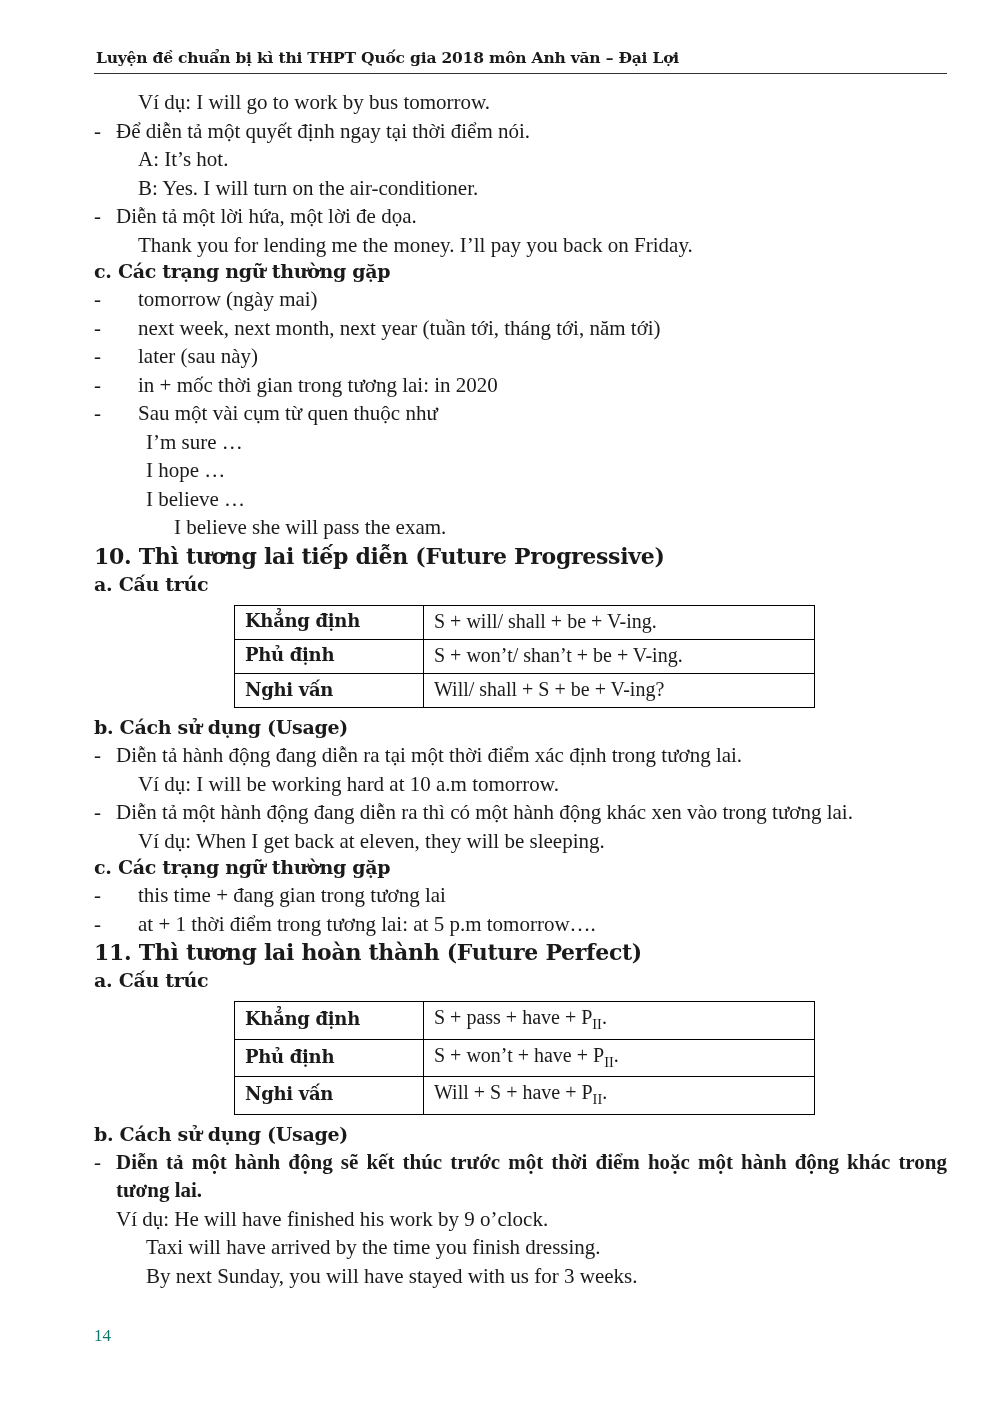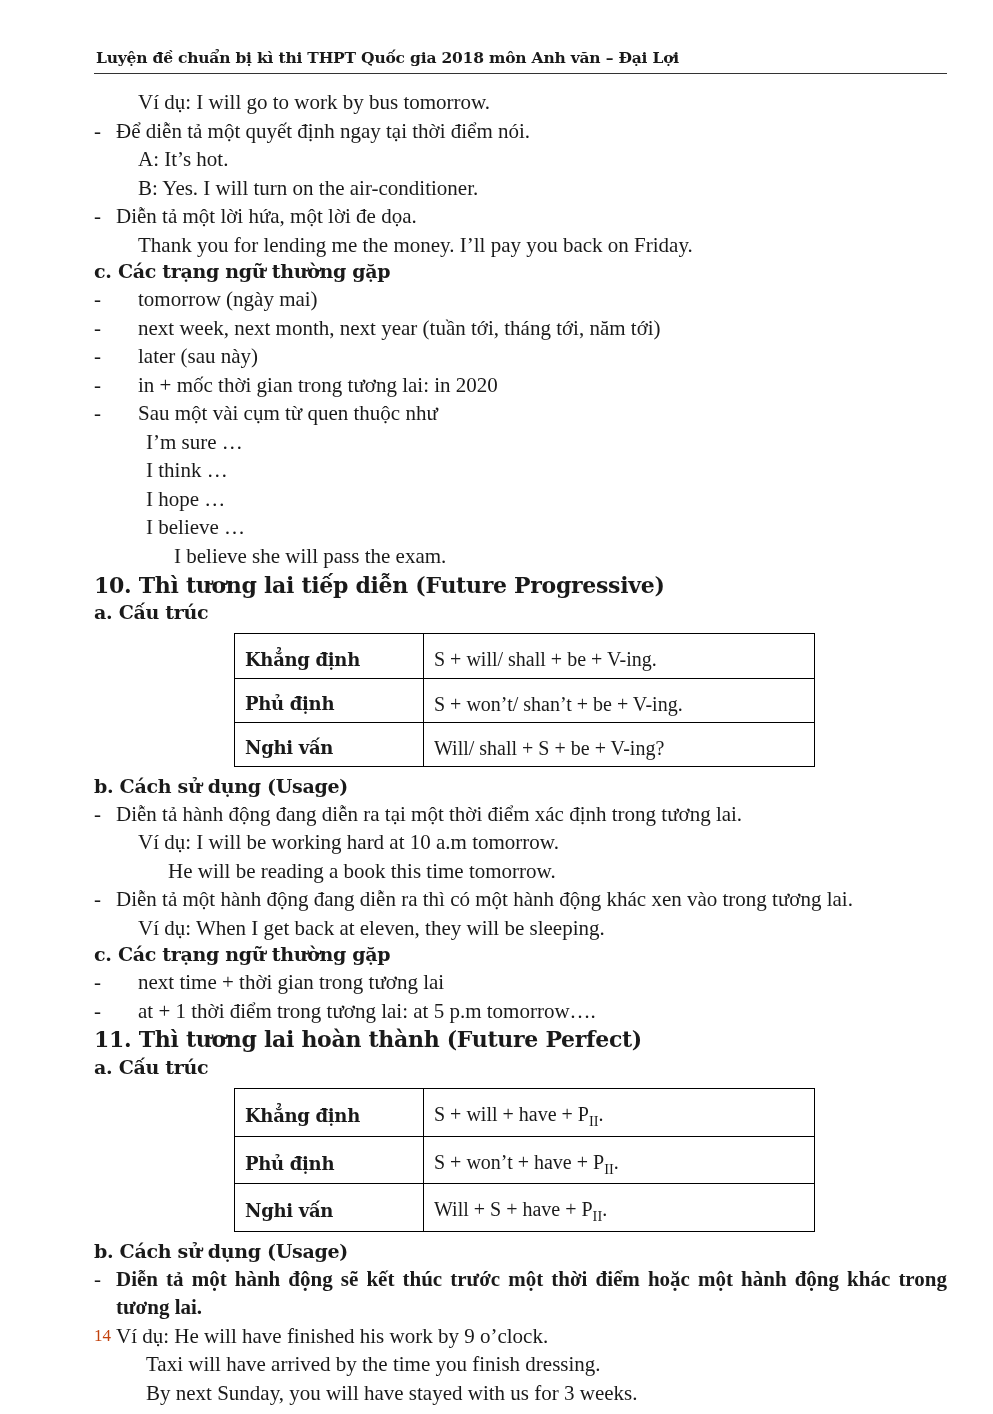--- a/index.html
+++ b/index.html
@@ -63,41 +63,41 @@
     font-size: 22px;
     letter-spacing: -0.3px;
   }
   table.grammar {
     border-collapse: collapse;
     margin: 7px 0 7px 140px;
     font-size: 20px;
   }
   table.grammar td {
     border: 1.2px solid #000;
-    padding: 12px 10px 4px 10px;
+    padding: 2px 10px 4px 10px;
     vertical-align: middle;
   }
   table.grammar td.k {
     width: 168px;
     font-family: "DejaVu Serif", serif;
     font-weight: bold;
     font-size: 18px;
     letter-spacing: -0.3px;
   }
   table.grammar td.v {
     width: 370px;
     font-family: "Liberation Serif", serif;
     font-size: 20px;
   }
   .pagenum {
     position: absolute;
     left: 70px;
     bottom: 52px;
     font-size: 17px;
-    color: #c2410c;
+    color: #0f766e;
   }
   .justify {
     text-align: justify;
     text-justify: inter-word;
     font-weight: bold;
   }
   sub { font-size: 0.72em; }
 </style>
 </head>
 <body>
@@ -150,21 +150,20 @@
     <div class="line">
       <span class="bullet">-</span>
       <span class="txt indent-1">in + mốc thời gian trong tương lai: in 2020</span>
     </div>
     <div class="line">
       <span class="bullet">-</span>
       <span class="txt indent-1">Sau một vài cụm từ quen thuộc như</span>
     </div>
 
     <div class="indent-2">I’m sure …</div>
-    <div class="indent-2">I think …</div>
     <div class="indent-2">I hope …</div>
     <div class="indent-2">I believe …</div>
     <div class="indent-3">I believe she will pass the exam.</div>
 
     <div class="heading-num">10. Thì tương lai tiếp diễn (Future Progressive)</div>
     <div class="heading">a. Cấu trúc</div>
 
     <table class="grammar">
       <tbody>
           <tr>
@@ -186,50 +185,46 @@
 
     <div class="line">
       <span class="bullet">-</span>
       <span class="txt">Diễn tả hành động đang diễn ra tại một thời điểm xác định trong tương lai.</span>
     </div>
     <div class="line">
       <span class="bullet"></span>
       <span class="txt indent-1">Ví dụ: I will be working hard at 10 a.m tomorrow.</span>
     </div>
     <div class="line">
-      <span class="bullet"></span>
-      <span class="txt indent-2">He will be reading a book this time tomorrow.</span>
-    </div>
-    <div class="line">
       <span class="bullet">-</span>
       <span class="txt">Diễn tả một hành động đang diễn ra thì có một hành động khác xen vào trong tương lai.</span>
     </div>
     <div class="line">
       <span class="bullet"></span>
       <span class="txt indent-1">Ví dụ: When I get back at eleven, they will be sleeping.</span>
     </div>
 
     <div class="heading">c. Các trạng ngữ thường gặp</div>
     <div class="line">
       <span class="bullet">-</span>
-      <span class="txt indent-1">next time + thời gian trong tương lai</span>
+      <span class="txt indent-1">this time + đang gian trong tương lai</span>
     </div>
     <div class="line">
       <span class="bullet">-</span>
       <span class="txt indent-1">at + 1 thời điểm trong tương lai: at 5 p.m tomorrow….</span>
     </div>
 
     <div class="heading-num">11. Thì tương lai hoàn thành (Future Perfect)</div>
     <div class="heading">a. Cấu trúc</div>
 
     <table class="grammar">
       <tbody>
           <tr>
         <td class="k">Khẳng định</td>
-        <td class="v"><span>S + will + have + P</span><sub>II</sub><span>.</span></td>
+        <td class="v"><span>S + pass + have + P</span><sub>II</sub><span>.</span></td>
       </tr>
       <tr>
         <td class="k">Phủ định</td>
         <td class="v"><span>S + won’t + have + P</span><sub>II</sub><span>.</span></td>
       </tr>
       <tr>
         <td class="k">Nghi vấn</td>
         <td class="v"><span>Will + S + have + P</span><sub>II</sub><span>.</span></td>
       </tr>
     </tbody>

